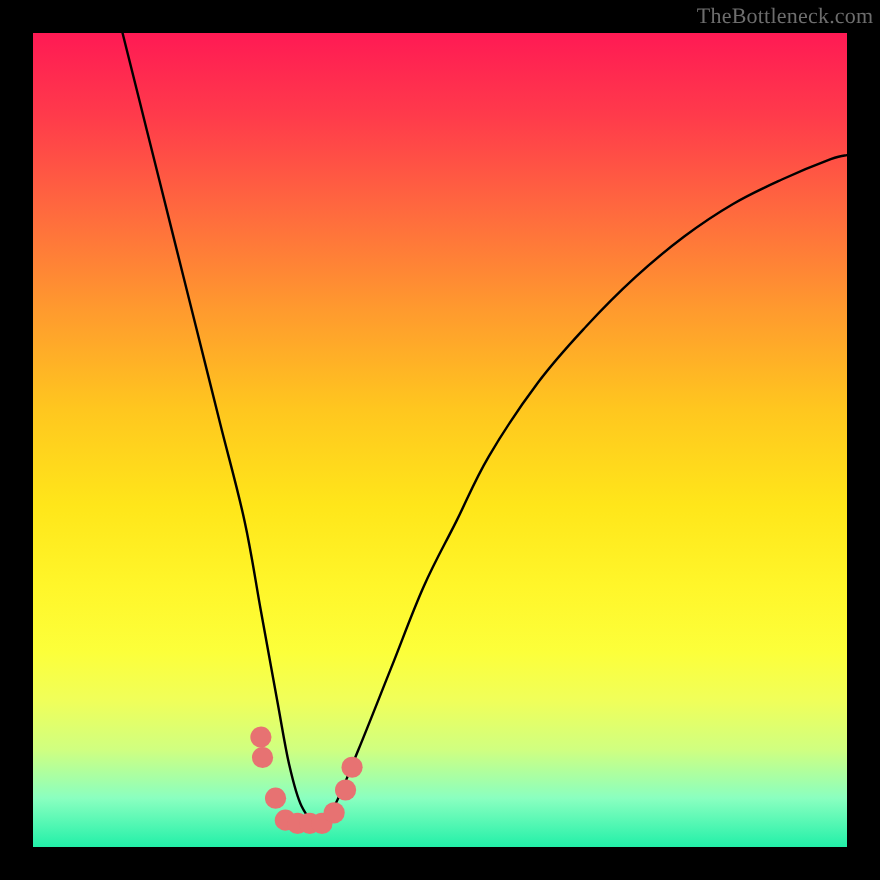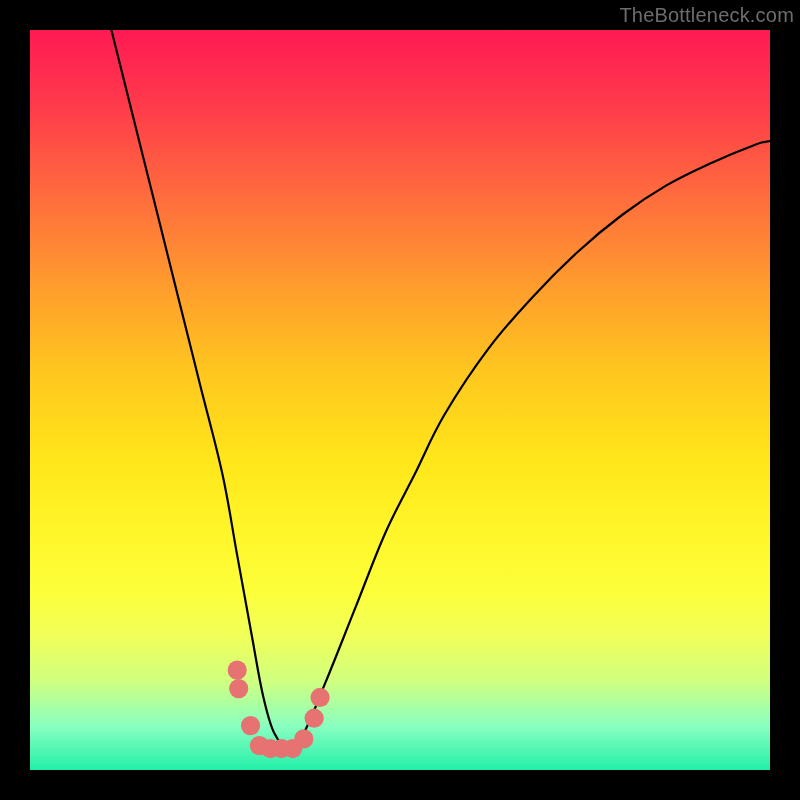--- a/index.html
+++ b/index.html
@@ -11,20 +11,21 @@
     overflow: hidden;
     font-family: Arial, Helvetica, sans-serif;
   }
   .frame {
     position: absolute;
     left: 0;
     top: 0;
     width: 800px;
     height: 641px;
     background: #000;
+    font-family: Liberation Serif, serif;
   }
   .plot {
     position: absolute;
     left: 30px;
     top: 30px;
     width: 740px;
     height: 740px;
     
     background: linear-gradient(to bottom,
       #ff1a54 0%,

